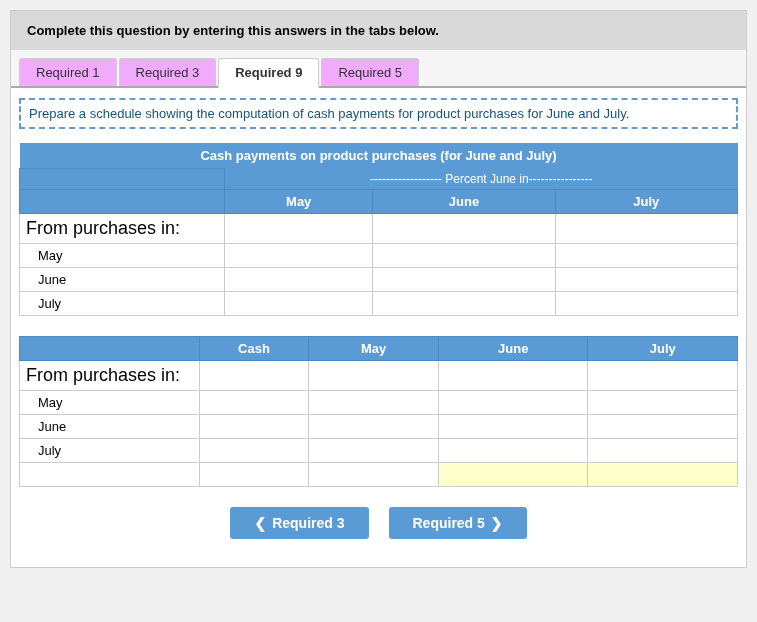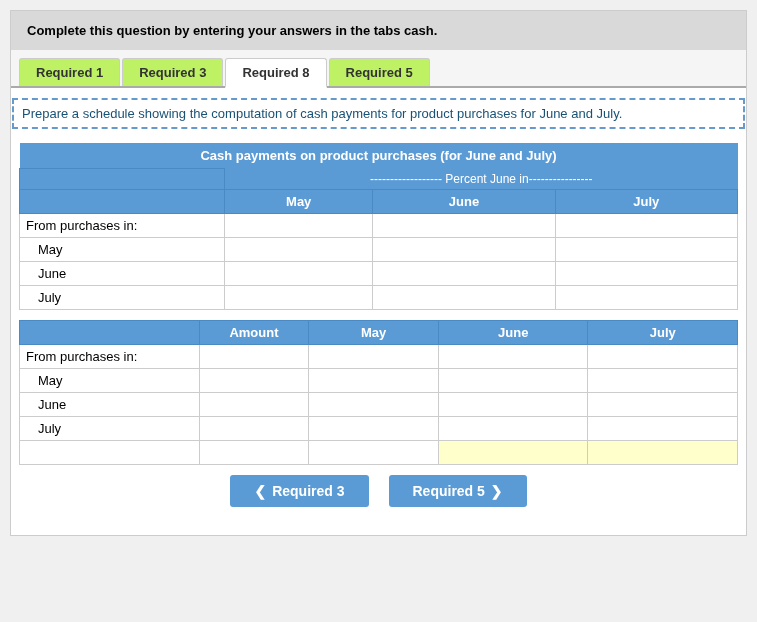--- a/index.html
+++ b/index.html
@@ -27,47 +27,47 @@
       display: flex;
       background: #f5f5f5;
       border-bottom: 2px solid #aaa;
       padding: 8px 8px 0 8px;
       gap: 2px;
     }
     .tab {
       padding: 6px 16px;
       border: 1px solid #ccc;
       border-bottom: none;
-      background: #bef264;
+      background: #f0abfc;
       cursor: pointer;
       font-size: 13px;
       color: #333;
       border-radius: 3px 3px 0 0;
-      font-weight: bold;
     }
     .tab.active {
       background: #fff;
       border-bottom: 2px solid #fff;
       margin-bottom: -2px;
       font-weight: bold;
       z-index: 1;
     }
     .prompt-area {
       border: 2px dashed #6699cc;
-      margin: 10px 1px;
+      margin: 10px 8px;
       padding: 6px 8px;
       color: #1a5276;
       font-size: 13px;
     }
     .main-content {
       padding: 4px 8px 12px 8px;
     }
     .section-table {
       width: 100%;
       border-collapse: collapse;
+      margin-bottom: 10px;
       border-radius: 10px;
     }
     .section-header {
       background: #5b9bd5;
       color: #fff;
       text-align: center;
       font-weight: bold;
       font-size: 13px;
       padding: 5px;
     }
@@ -83,21 +83,21 @@
       color: #fff;
       text-align: center;
       font-weight: bold;
       padding: 4px;
       border: 1px solid #4a8ac4;
     }
     .row-label {
       background: #fff;
       padding: 4px 6px;
       border: 1px solid #ccc;
-      font-size: 13px;
+      font-size: 18px;
     }
     .row-label-indent {
       background: #fff;
       padding: 4px 6px 4px 18px;
       border: 1px solid #ccc;
       font-size: 13px;
     }
     .input-cell {
       border: 1px solid #ccc;
       padding: 0;
@@ -143,26 +143,26 @@
       gap: 6px;
     }
     .chevron-left::before { content: '❮'; }
     .chevron-right::after { content: '❯'; }
   </style>
 </head>
 <body>
 
 <div class="page-container">
 
-  <div class="instruction-bar">Complete this question by entering your answers in the tabs cash.</div>
+  <div class="instruction-bar">Complete this question by entering this answers in the tabs below.</div>
 
   <div class="tabs-bar">
     <div class="tab">Required 1</div>
     <div class="tab">Required 3</div>
-    <div class="tab active">Required 8</div>
+    <div class="tab active">Required 9</div>
     <div class="tab">Required 5</div>
   </div>
 
   <div class="prompt-area">Prepare a schedule showing the computation of cash payments for product purchases for June and July.</div>
 
   <div class="main-content">
 
     <table class="section-table">
       <thead>
         <tr>
@@ -206,21 +206,21 @@
         </tr>
       </tbody>
     </table>
 
     <div style="height:10px;"></div>
 
     <table class="section-table">
       <thead>
         <tr>
           <td style="width:180px;" class="col-header"></td>
-          <td style="width:110px;" class="col-header">Amount</td>
+          <td style="width:110px;" class="col-header">Cash</td>
           <td style="width:130px;" class="col-header">May</td>
           <td style="width:150px;" class="col-header">June</td>
           <td style="width:150px;" class="col-header">July</td>
         </tr>
       </thead>
       <tbody>
         <tr>
           <td class="row-label">From purchases in:</td>
           <td class="input-cell"><input type="text" style=""></td>
           <td class="input-cell"><input type="text" style=""></td>

